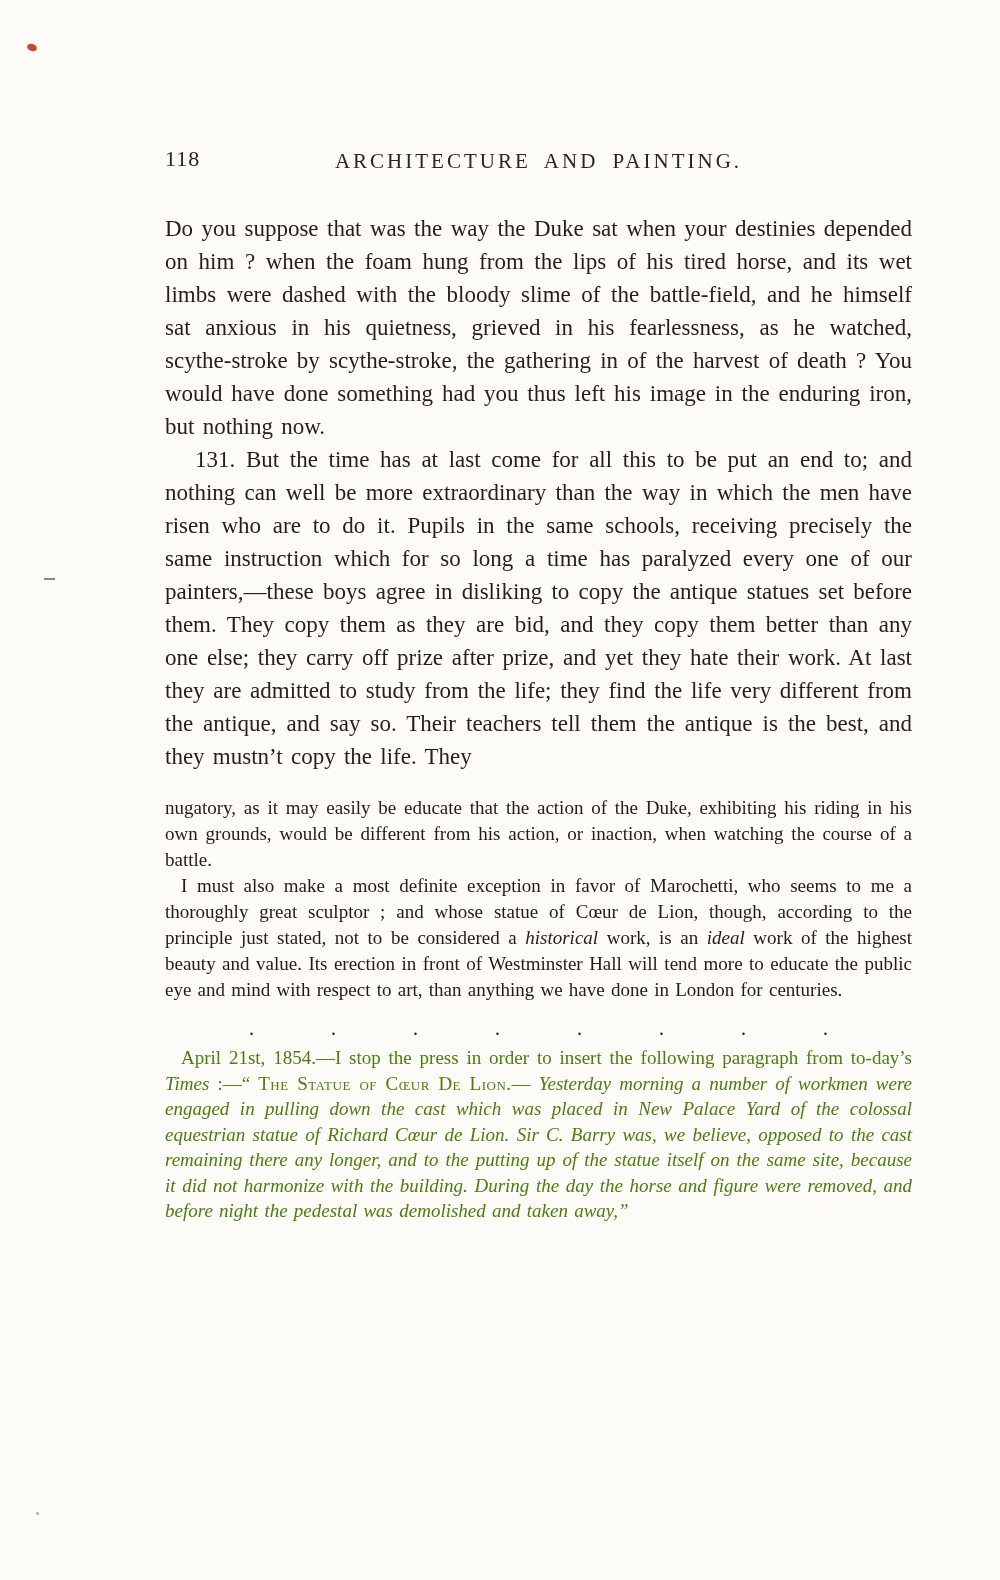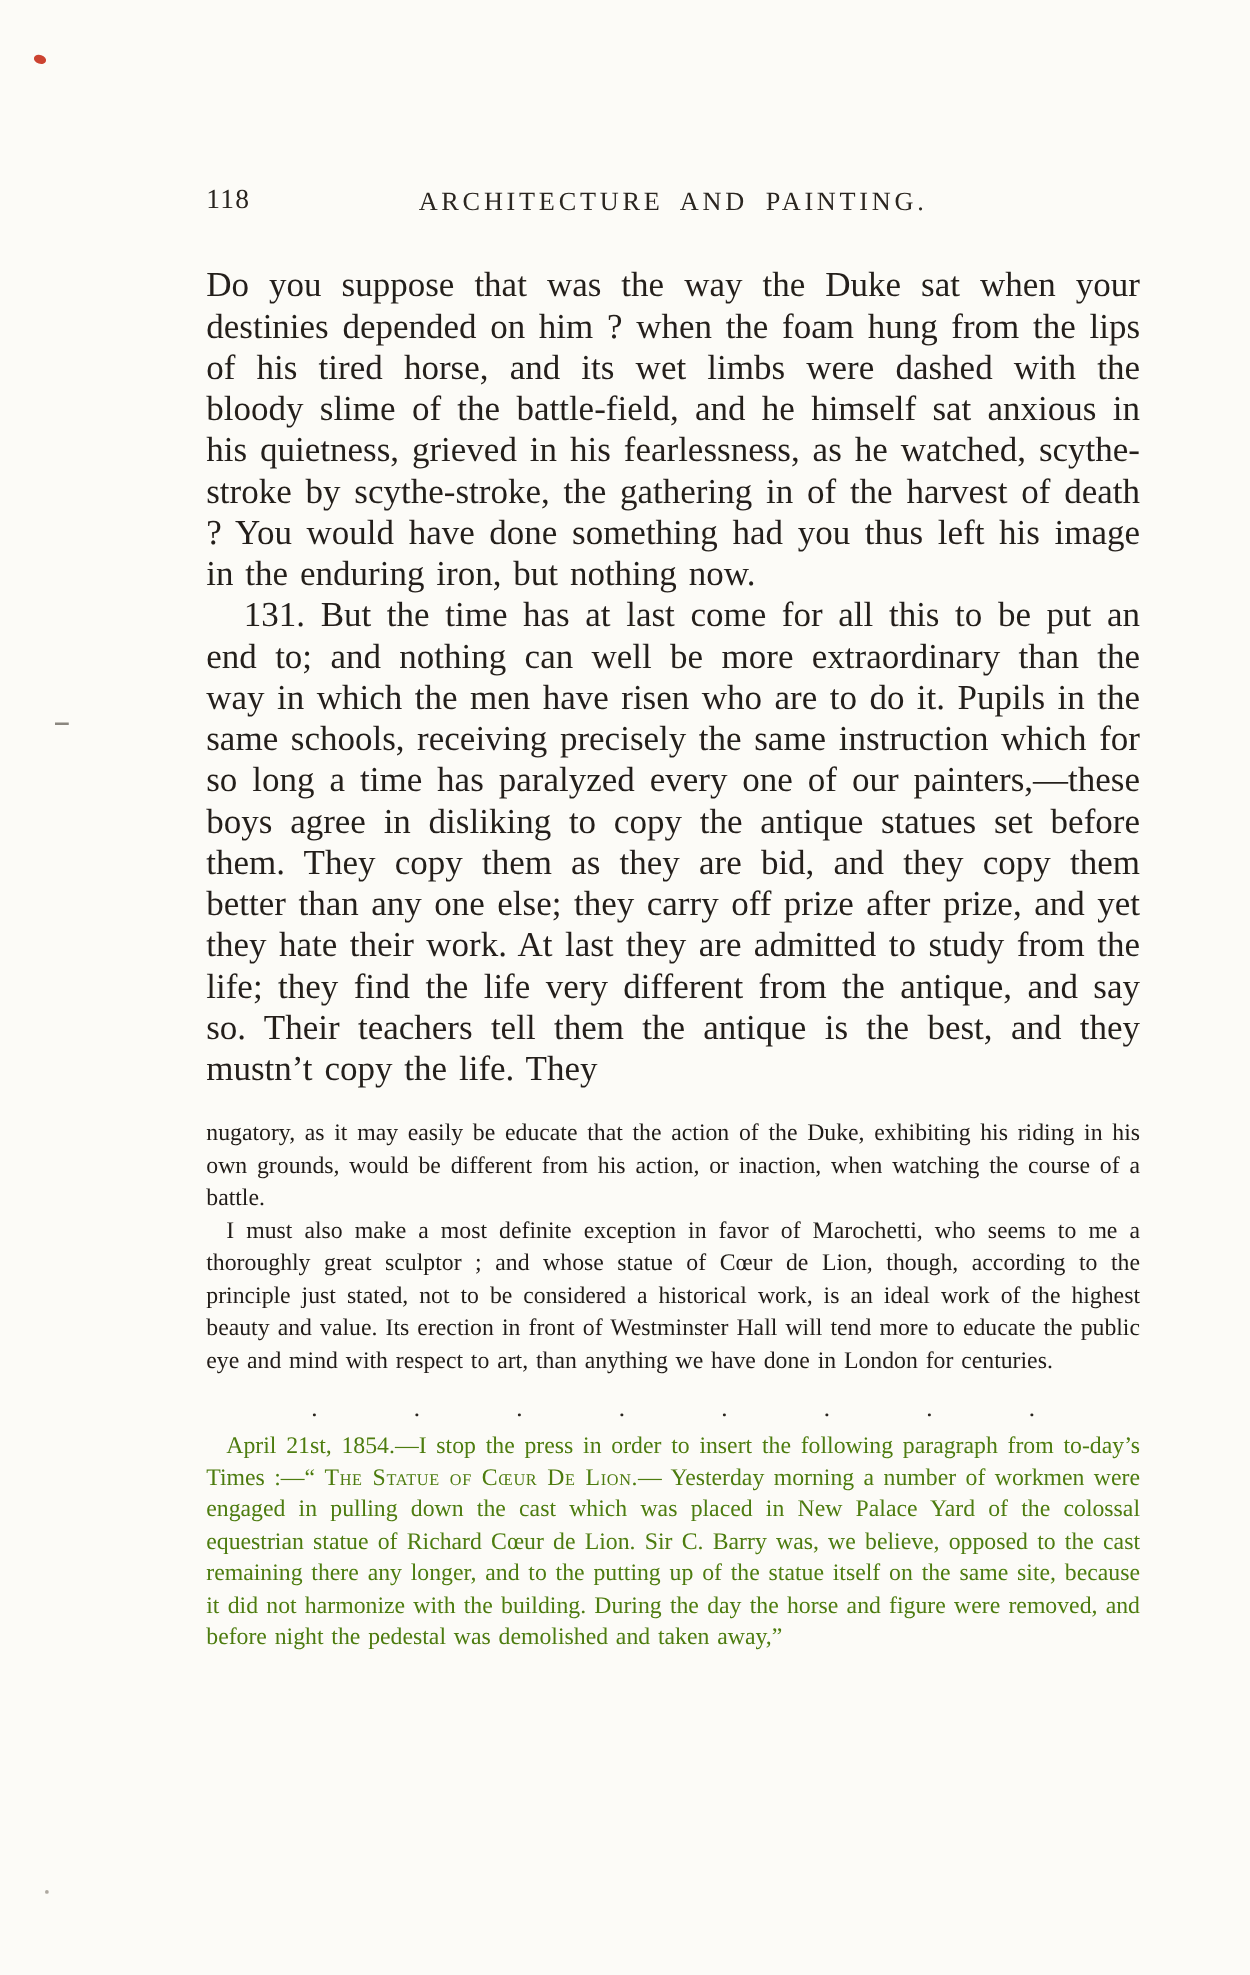--- a/index.html
+++ b/index.html
@@ -66,21 +66,21 @@
     position: absolute;
     left: 0; right: 0; top: 3px;
     text-align: center;
     font-size: 21px;
     letter-spacing: 3px;
     word-spacing: 6px;
     color: #2b2620;
   }
   .body-text {
     margin-top: 38px;
-    font-size: 28px;
+    font-size: 23px;
     line-height: 33px;
     text-align: justify;
     word-spacing: 2.5px;
     font-family: Liberation Serif, serif;
   }
   .body-text p + p { margin-top: 0; }
   .indent-lg { text-indent: 30px; }
   .indent-sm { text-indent: 16px; }
   .footnote {
     margin-top: 22px;
@@ -100,21 +100,21 @@
   }
   .press-note {
     margin-top: 4px;
     font-size: 19px;
     line-height: 25.5px;
     text-align: justify;
     word-spacing: 1.5px;
     color: #4d7c0f;
   }
   .seg-normal { font-style: normal; }
-  .seg-italic { }
+  .seg-italic { font-style: italic; }
   .seg-smallcaps { font-variant: small-caps; letter-spacing: .5px; }
 </style>
 </head>
 <body>
 
 <div class="page">
 
   <div class="red-dot"></div>
   <div class="margin-dash"></div>
   <div class="speck"></div>

